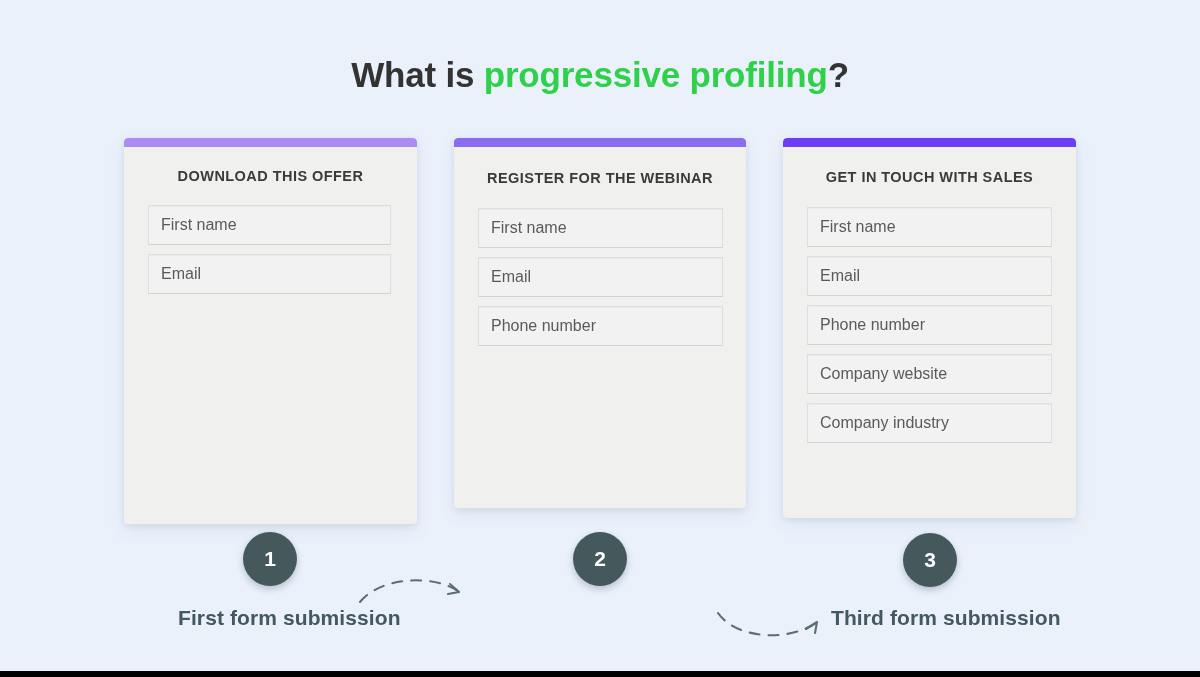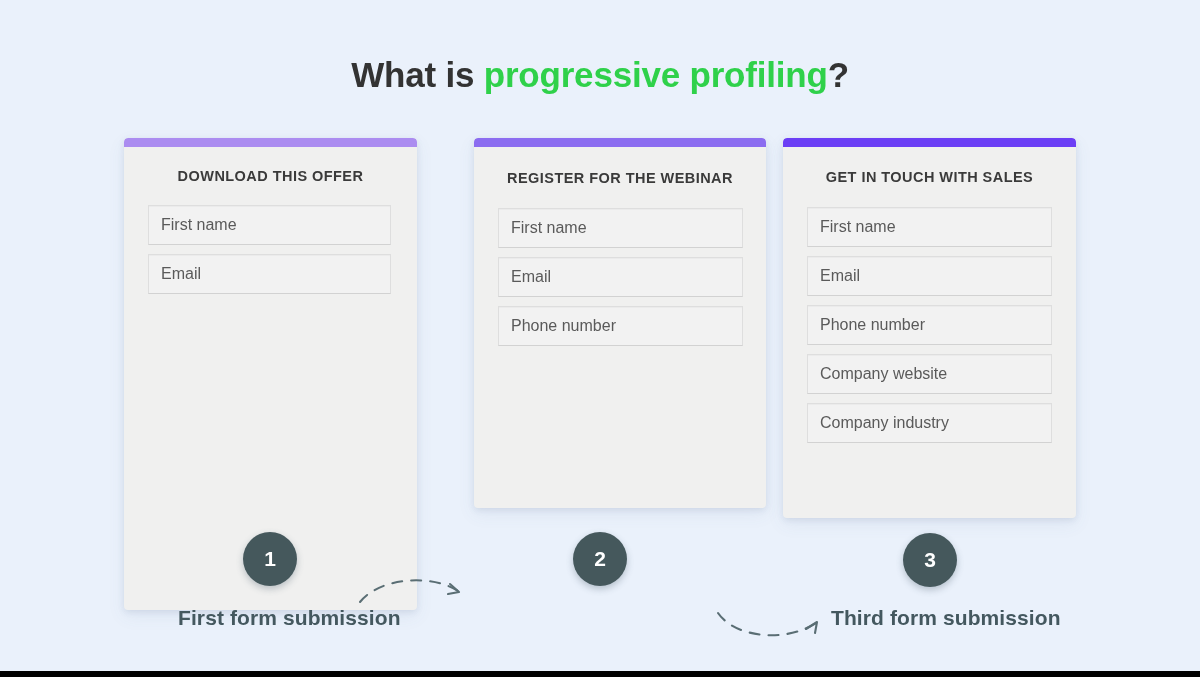--- a/index.html
+++ b/index.html
@@ -83,33 +83,32 @@
     color: #5a5a5a;
     box-shadow: 0 1px 1px rgba(0,0,0,0.03) inset;
   }
   .field-label { padding-left: 1px; }
 
   
   #card-1 {
     left: 124px;
     top: 127px;
     width: 293px;
-    height: 472px;
+    height: 386px;
   }
   #card-1 .card-heading { margin-top: 21px; }
   #card-1 .fields { margin: 21px 26px 0 24px; gap: 9px; }
   #card-1 .field { height: 40px; padding-left: 11px; }
 
   
   #card-2 {
     left: 454px;
     top: 127px;
     width: 292px;
     height: 370px;
-    margin-left: 20px;
   }
   #card-2 .card-heading { margin-top: 23px; }
   #card-2 .fields { margin: 22px 23px 0 24px; gap: 9px; }
   #card-2 .field { height: 40px; padding-left: 11px; }
 
   
   #card-3 {
     left: 783px;
     top: 127px;
     width: 293px;

